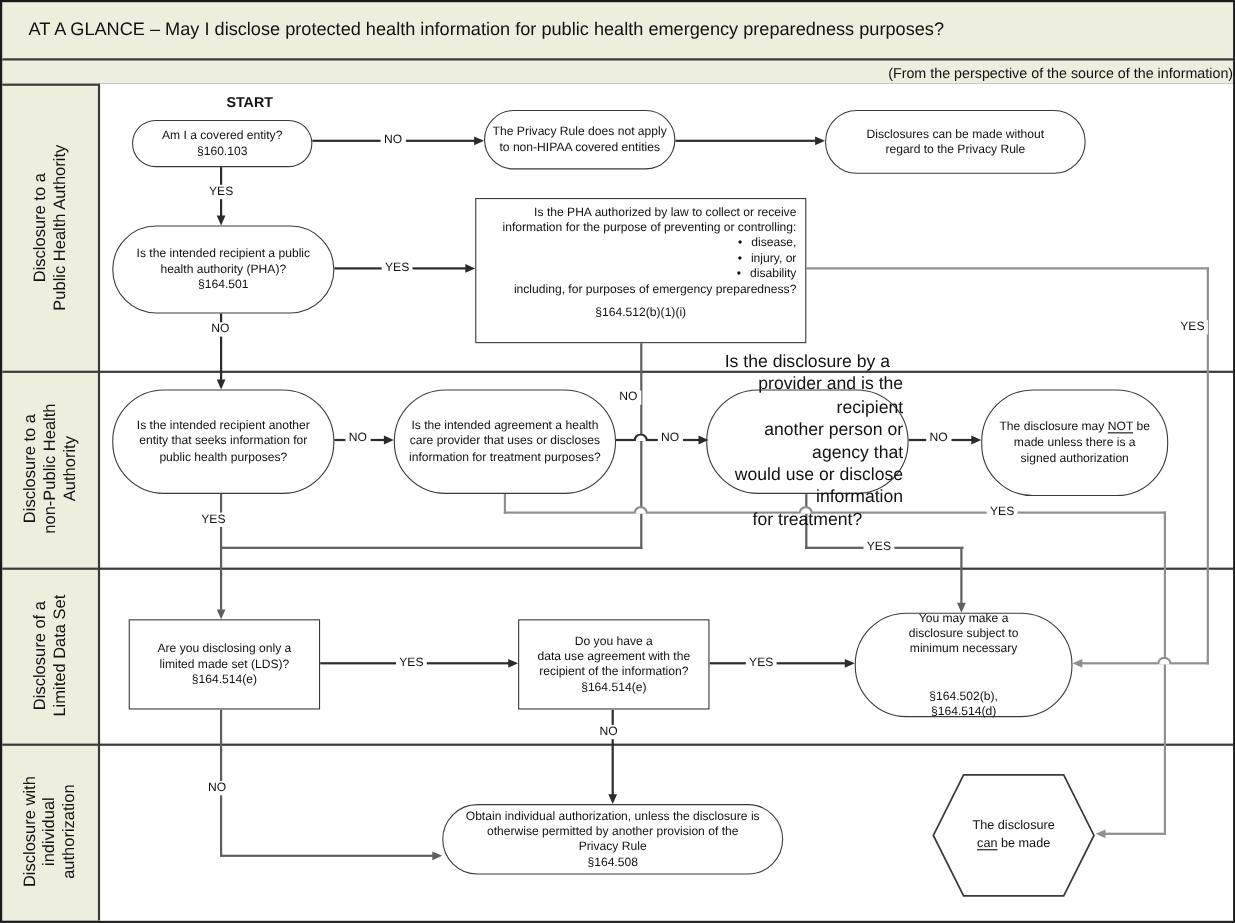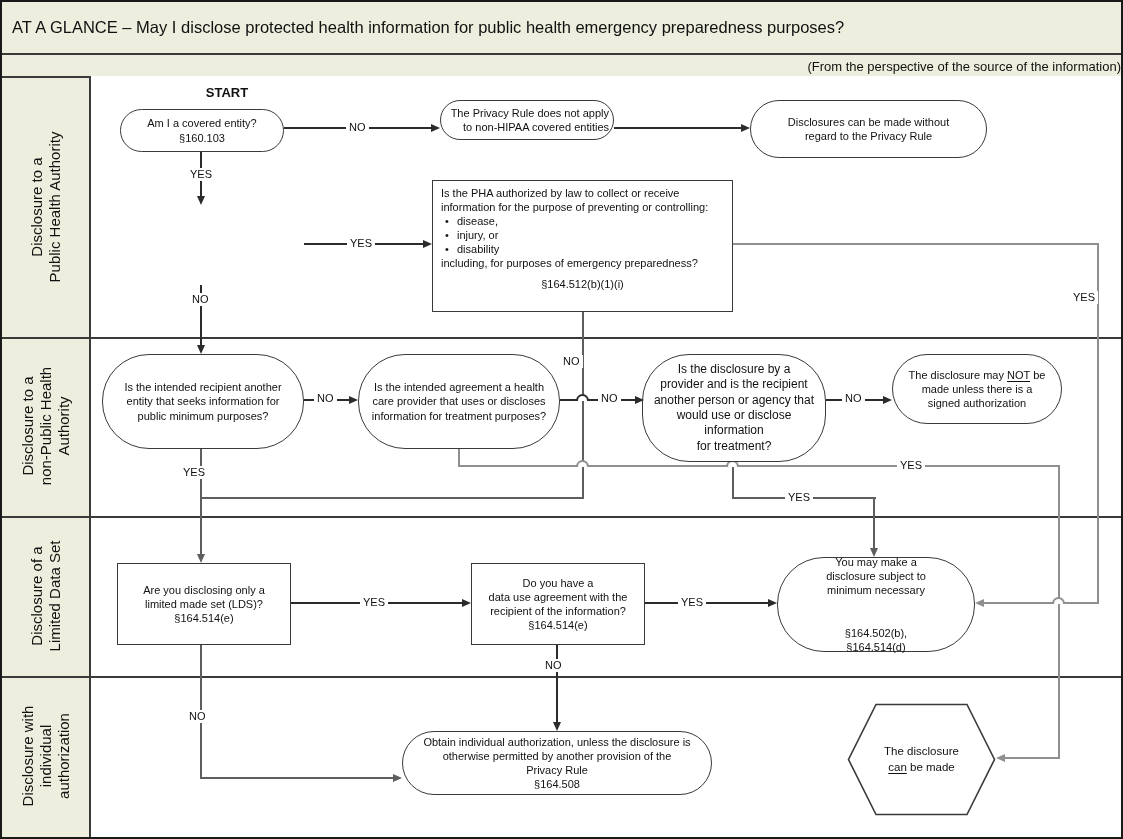--- a/index.html
+++ b/index.html
@@ -1,38 +1,38 @@
 <!DOCTYPE html>
 <html><head>
 <meta charset="utf-8">
 <style>
   html,body{margin:0;padding:0;background:#c9c9c9;font-family:"Liberation Sans",sans-serif;}
   .canvas{position:relative;width:1123px;height:839px;background:#edeedd;border:2px solid #1a1a1a;box-sizing:border-box;overflow:hidden;color:#111;}
   .abs{position:absolute;}
-  .title-bar{left:0;top:0;width:1119px;height:53px;border-bottom:2px solid #3a3a3a;display:flex;align-items:center;padding-left:10px;box-sizing:border-box;font-size:16.5px;}
+  .title-bar{left:0;top:0;width:1119px;height:53px;border-bottom:2px solid #3a3a3a;display:flex;align-items:center;padding-left:24px;box-sizing:border-box;font-size:16.5px;}
   .subtitle-bar{left:0;top:55px;width:1119px;height:19px;border-bottom:2px solid #3a3a3a;display:flex;align-items:center;justify-content:flex-end;font-size:13px;}
   .chart-bg{left:87px;top:74px;width:1032px;height:761px;background:#ffffff;border-left:2px solid #3a3a3a;box-sizing:border-box;}
   .lane-border{left:0;width:1119px;height:2px;background:#3a3a3a;}
   .lane-label{display:flex;align-items:center;justify-content:center;text-align:center;font-size:15px;line-height:1.18;white-space:pre-line;transform:rotate(-90deg);height:84px;color:#111;}
   .start{font-weight:bold;font-size:13px;}
   .ln{position:absolute;}
   .ln-d{background:#2b2b2b;}
   .ln-m{background:#5e5e5e;}
   .ln-g{background:#8f8f8f;}
   .hop{position:absolute;width:13px;height:7px;border:2px solid #8f8f8f;border-bottom:none;border-radius:7px 7px 0 0;background:#fff;box-sizing:border-box;}
   .hop-d{border-color:#2b2b2b;}
   .ar{position:absolute;width:0;height:0;}
   .ar-r{border-left:9px solid #2b2b2b;border-top:4.5px solid transparent;border-bottom:4.5px solid transparent;}
   .ar-d{border-top:9px solid #2b2b2b;border-left:4.5px solid transparent;border-right:4.5px solid transparent;}
   .ar-l{border-right:9px solid #8f8f8f;border-top:4.5px solid transparent;border-bottom:4.5px solid transparent;}
   .ar-m{border-top-color:#5e5e5e;}
   .ar-md{border-top-color:#5e5e5e;}
   .bx{position:absolute;background:#fff;border:1.6px solid #3a3a3a;display:flex;flex-direction:column;align-items:center;justify-content:center;text-align:center;font-size:11px;line-height:1.28;box-sizing:border-box;padding:2px 4px;}
   .lbl{position:absolute;font-size:11px;line-height:13px;background:#fff;padding:0 3px;color:#111;}
-  .rect-list{align-items:flex-start;text-align:left;padding:5px 8px;justify-content:flex-start;}
+  .rect-list{align-items:flex-end;text-align:left;padding:5px 8px;justify-content:flex-start;}
   .bullet{padding-left:16px;position:relative;}
   .bullet:before{content:"\2022";position:absolute;left:4px;}
   .cite-c{align-self:center;margin-top:7px;}
   .cites{margin-top:28px;text-align:center;}
   u{text-underline-offset:2px;}
   .hexwrap{position:absolute;left:845px;top:701px;width:149px;height:113px;}
   .hexwrap svg{position:absolute;left:0;top:0;}
   .hextext{position:absolute;left:0;top:0;width:100%;height:100%;display:flex;flex-direction:column;align-items:center;justify-content:center;font-size:11.5px;line-height:1.35;}
 </style>
 </head>
@@ -103,62 +103,67 @@
   <div class="hop hop-d" style="left:574px;top:392px;"></div>
   <div class="hop" style="left:574px;top:458px;"></div>
   <div class="hop" style="left:724px;top:458px;"></div>
   <div class="hop" style="left:1050px;top:595px;"></div>
 
   <div class="bx" style="left:118px;top:107px;width:164px;height:43px;border-radius:22px;">
     <div>Am I a covered entity?</div>
     <div>§160.103</div>
   </div>
 
-  <div class="bx" style="left:438px;top:98px;width:174px;height:40px;border-radius:29px;align-items:flex-end;">
+  <div class="bx" style="left:438px;top:98px;width:174px;height:54px;border-radius:29px;">
     <div>The Privacy Rule does not apply</div>
     <div>to non-HIPAA covered entities</div>
   </div>
 
   <div class="bx" style="left:748px;top:98px;width:237px;height:58px;border-radius:29px;">
     <div>Disclosures can be made without</div>
     <div>regard to the Privacy Rule</div>
   </div>
 
+  <div class="bx" style="left:100px;top:203px;width:202px;height:80px;border-radius:40px;">
+    <div>Is the intended recipient a public</div>
+    <div>health authority (PHA)?</div>
+    <div>§164.501</div>
+  </div>
 
   <div class="bx rect-list" style="left:430px;top:178px;width:301px;height:132px;">
     <div>Is the PHA authorized by law  to collect or receive</div>
     <div>information for the purpose of preventing or controlling:</div>
     <div class="bullet">disease,</div>
     <div class="bullet">injury, or</div>
     <div class="bullet">disability</div>
     <div>including, for purposes of emergency preparedness?</div>
     <div class="cite-c">§164.512(b)(1)(i)</div>
   </div>
 
   <div class="bx" style="left:100px;top:352px;width:202px;height:95px;border-radius:47px;">
     <div>Is the intended recipient another</div>
     <div>entity that seeks information for</div>
-    <div>public minimum purposes?</div>
+    <div>public health purposes?</div>
   </div>
 
   <div class="bx" style="left:356px;top:352px;width:202px;height:95px;border-radius:47px;">
     <div>Is the intended agreement a health</div>
     <div>care provider that uses or discloses</div>
     <div>information for treatment purposes?</div>
   </div>
 
-  <div class="bx" style="left:640px;top:352px;width:184px;height:108px;border-radius:47px;font-size:12px;">
+  <div class="bx" style="left:640px;top:352px;width:184px;height:95px;border-radius:47px;font-size:16px;text-align:right;">
     <div>Is the disclosure by a</div>
     <div>provider and is the recipient</div>
     <div>another person or agency that</div>
     <div>would use or disclose information</div>
     <div>for treatment?</div>
   </div>
 
-  <div class="bx" style="left:890px;top:352px;width:170px;height:70px;border-radius:47px;">
+  <div class="bx" style="left:890px;top:352px;width:170px;height:97px;border-radius:47px;">
     <div><span>The disclosure may </span><u>NOT</u><span> be</span></div>
     <div>made unless there is a</div>
     <div>signed authorization</div>
   </div>
 
   <div class="bx" style="left:115px;top:561px;width:174px;height:82px;">
     <div>Are you disclosing only a</div>
     <div>limited made set (LDS)?</div>
     <div>§164.514(e)</div>
   </div>

